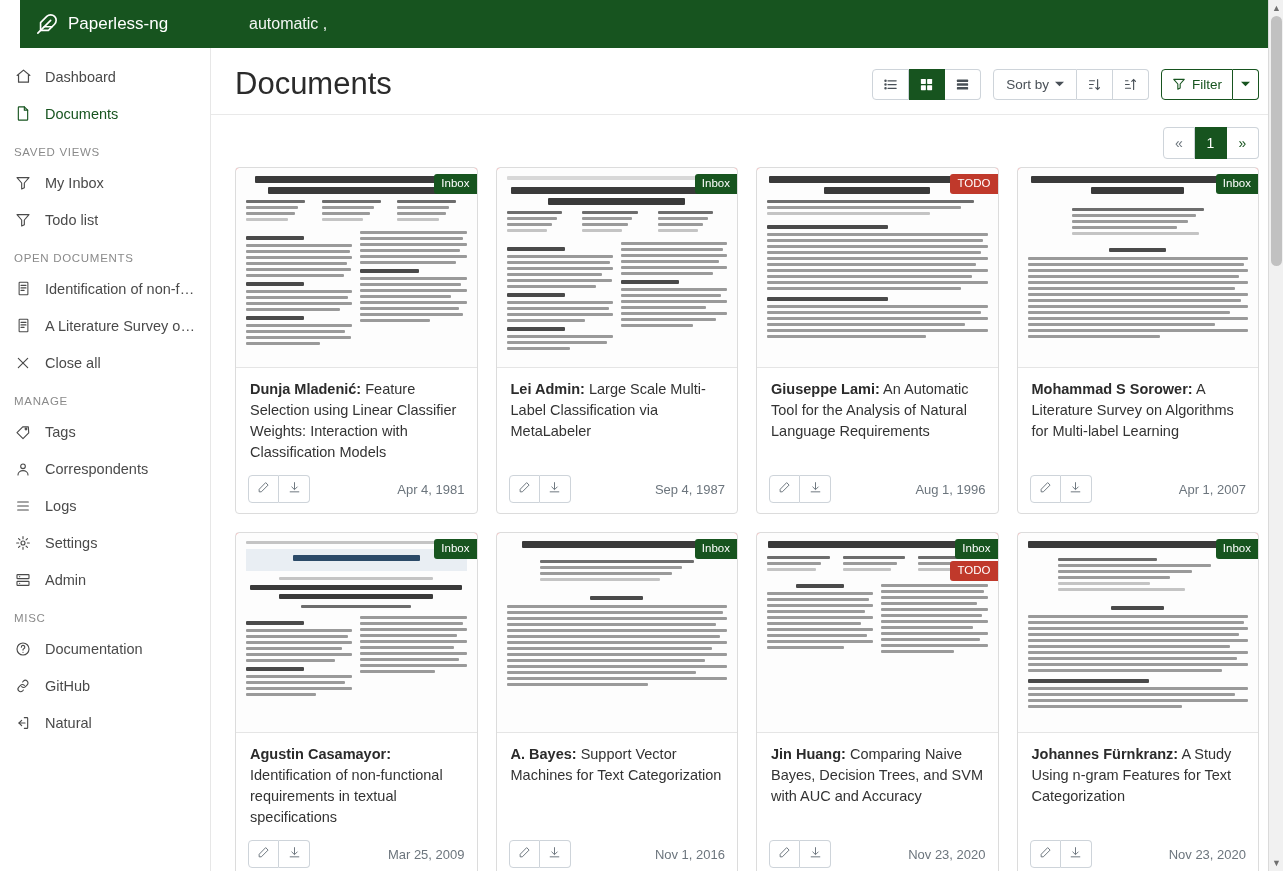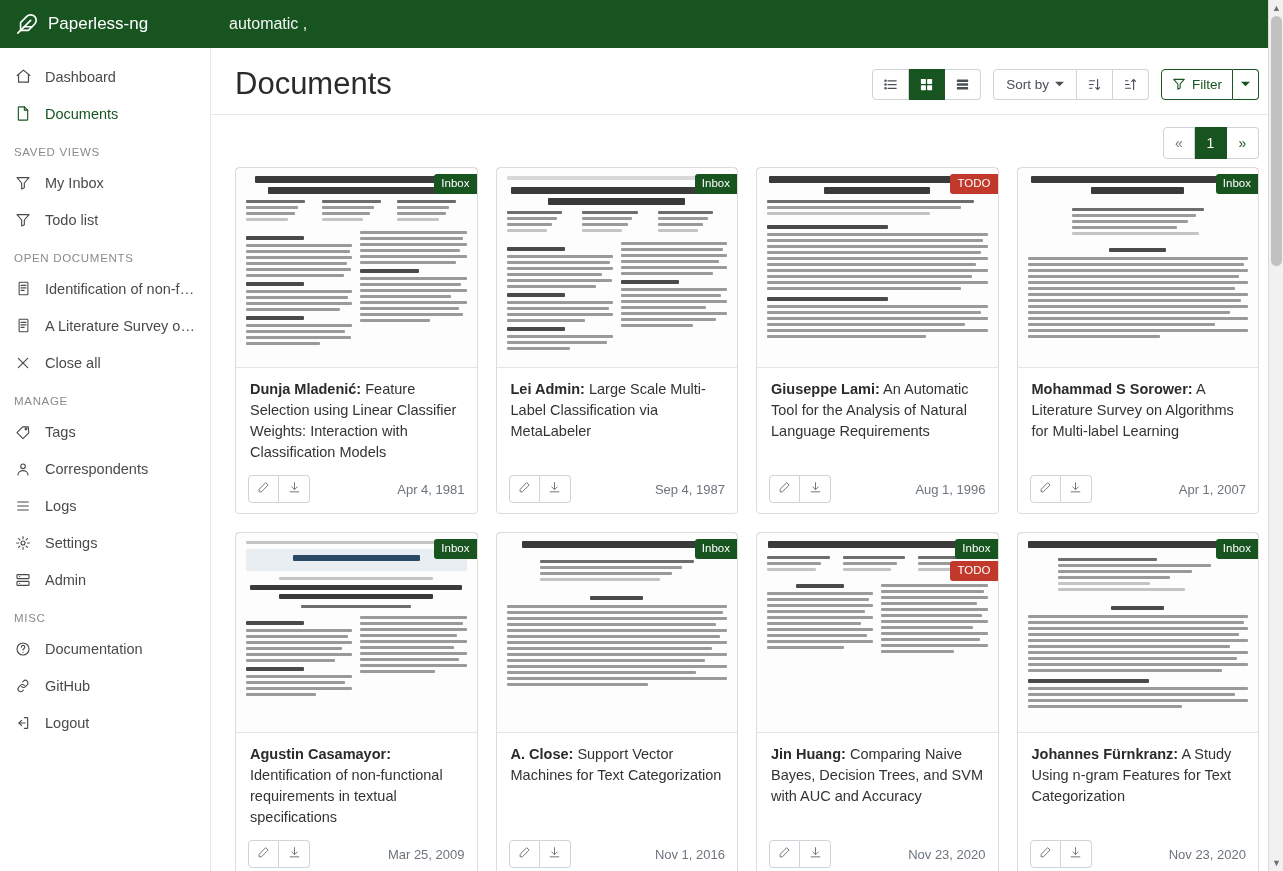--- a/index.html
+++ b/index.html
@@ -7,21 +7,21 @@
     margin: 0; padding: 0;
     width: 1283px; height: 871px;
     overflow: hidden;
     font-family: "Liberation Sans", sans-serif;
     background: #ffffff;
     color: #333;
   }
   .app { position: relative; width: 1283px; height: 871px; display: flex; flex-direction: column; }
 
   
-  .topbar { height: 48px; display: flex; flex: 0 0 48px; }
+  .topbar { height: 48px; display: flex; flex: 0 0 48px; margin-left: 20px; }
   .brand {
     width: 211px; background: #17541f; color: #fff;
     display: flex; align-items: center; gap: 10px;
     padding-left: 16px; font-size: 17px; font-weight: 400;
   }
   .brand .logo { width: 22px; height: 22px; display:block; }
   .searchbar {
     flex: 1; background: #17541f; color: #fff;
     display: flex; align-items: center; padding-left: 18px;
     font-size: 16px;
@@ -333,21 +333,21 @@
       </div>
 
       <div class="nav-item">
         <span class="ico">
           <svg width="16" height="16" viewBox="0 0 24 24" fill="none" stroke="#4a4a4a" stroke-width="1.7" stroke-linecap="round" stroke-linejoin="round">
               <path d="M14 4h4a1 1 0 0 1 1 1v14a1 1 0 0 1-1 1h-4"></path>
               <path d="M10 8l-4 4 4 4"></path>
               <line x1="6" y1="12" x2="15" y2="12"></line>
             </svg>
         </span>
-        <span class="nav-label">Logout</span>
+        <span class="nav-label">Natural</span>
       </div>
     </div>
 
     <div class="main">
 
       <div class="main-header">
         <div class="page-title">Documents</div>
 
         <div class="header-tools">
 
@@ -843,21 +843,21 @@
                     <div class="ln" style="width:90%"></div>
                     <div class="ln" style="width:100%"></div>
                     <div class="ln" style="width:86%"></div>
                     <div class="ln" style="width:100%"></div>
                     <div class="ln" style="width:64%"></div>
                 </div>
               </div>
               <div class="badge">Inbox</div>
             </div>
             <div class="card-body">
-              <span class="who">A. Close:</span>
+              <span class="who">A. Bayes:</span>
               <span>Support Vector Machines for Text Categorization</span>
             </div>
             <div class="card-foot">
               <div class="foot-btns">
                 <div class="fb">
                   <span><svg width="13" height="13" viewBox="0 0 24 24" fill="none" stroke="currentColor" stroke-width="1.8" stroke-linecap="round" stroke-linejoin="round">
                         <path d="M16.5 3.5l4 4L8 20H4v-4z"></path>
                       </svg></span>
                 </div>
                 <div class="fb">

